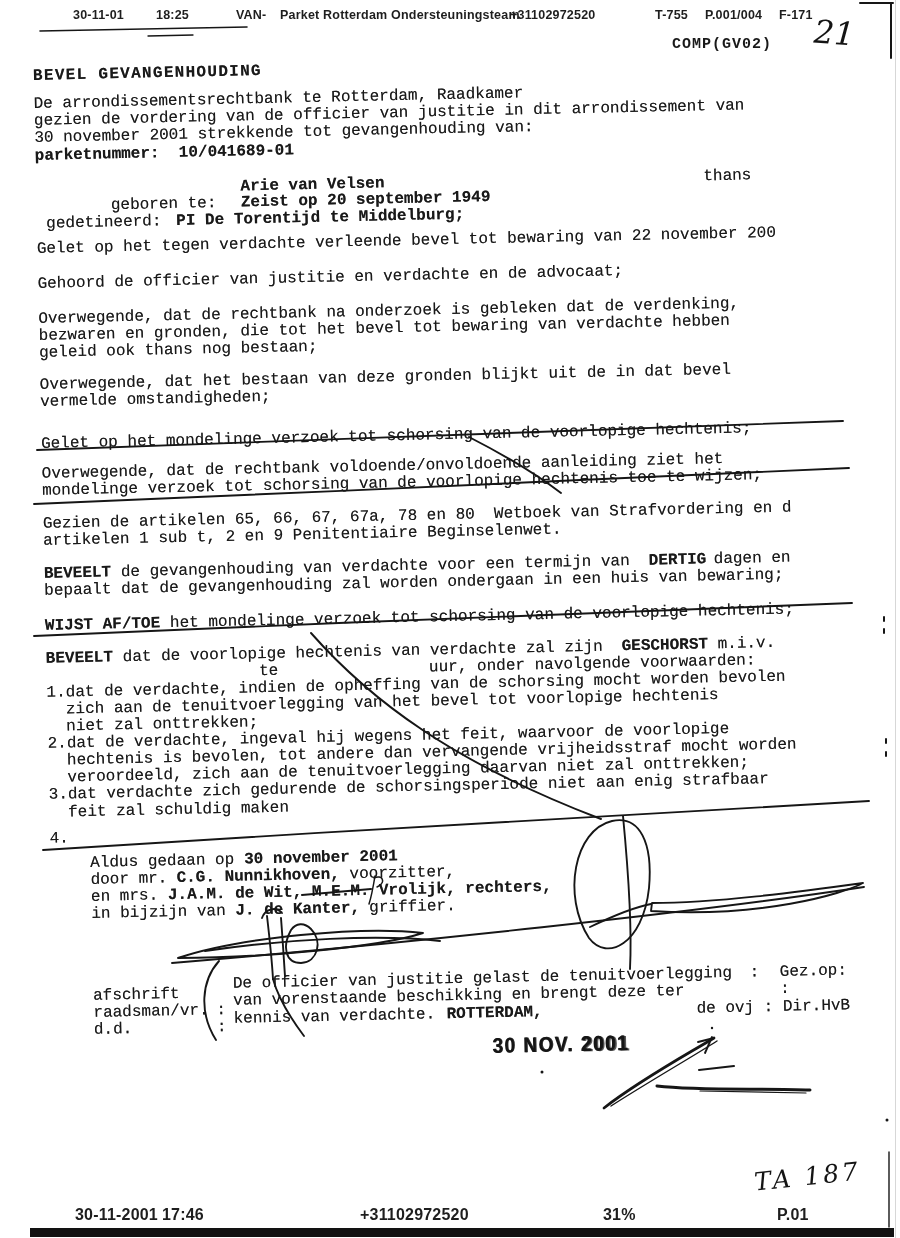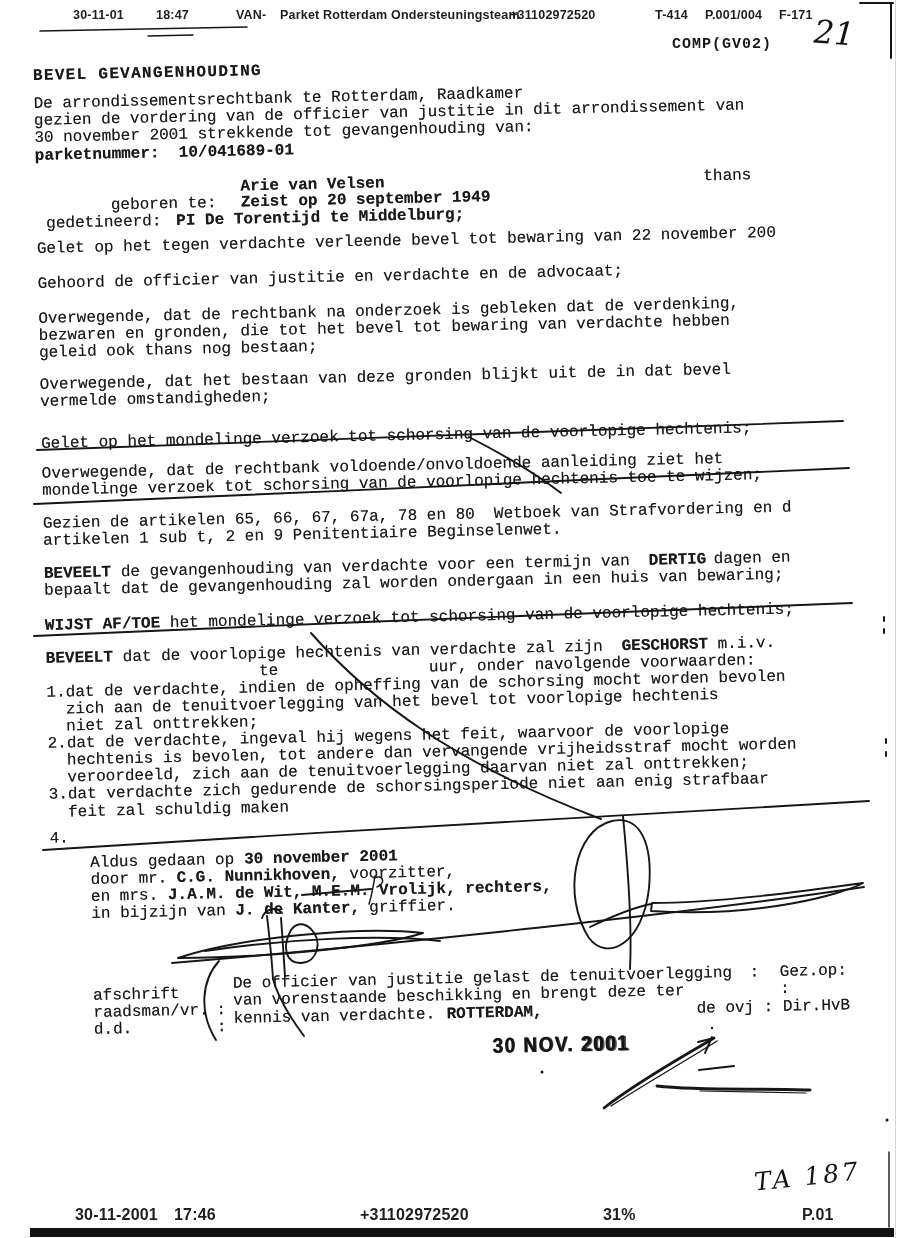--- a/index.html
+++ b/index.html
@@ -26,25 +26,25 @@
   .stamp .yr{text-shadow:2.2px .6px 0 rgba(17,17,17,.7),.8px 0 0 #333;}
   svg.pen{position:absolute;left:0;top:0;pointer-events:none;}
   .edgeline{position:absolute;right:4px;top:0;bottom:0;width:1px;background:#d7d7d7;}
 </style>
 </head>
 <body>
 
 <div class="page">
 
   <div class="fax" style="left:73px;top:8px">30-11-01</div>
-  <div class="fax" style="left:156px;top:8px">18:47</div>
+  <div class="fax" style="left:156px;top:8px">18:25</div>
   <div class="fax" style="left:236px;top:8px">VAN-</div>
   <div class="fax" style="left:280px;top:8px">Parket Rotterdam Ondersteuningsteam</div>
   <div class="fax" style="left:510px;top:8px">+31102972520</div>
-  <div class="fax" style="left:655px;top:8px">T-414</div>
+  <div class="fax" style="left:655px;top:8px">T-755</div>
   <div class="fax" style="left:705px;top:8px">P.001/004</div>
   <div class="fax" style="left:779px;top:8px">F-171</div>
 
   <div class="comp">COMP(GV02)</div>
   <div class="hw pgnum">21</div>
 
   <div class="doc">
     <div class="tl b title" style="left:45px;top:59px">BEVEL GEVANGENHOUDING</div>
     <div>
         <div class="tl" style="left: 45px; top: 87px;">De arrondissementsrechtbank te Rotterdam, Raadkamer</div>
@@ -172,18 +172,18 @@
       <circle cx="887" cy="1120" r="1.5"></circle>
       <rect x="30" y="1228" width="864" height="9" fill="#121212"></rect>
     </g>
   </svg>
 
   <div class="edgeline"></div>
 
   <div class="hw ref">TA 187</div>
 
   <div class="fax ft" style="left:75px;top:1206px">30-11-2001</div>
-  <div class="fax ft" style="left:174px;top:1206px">17:46</div>
+  <div class="fax ft" style="left:162px;top:1206px">17:46</div>
   <div class="fax ft" style="left:360px;top:1206px">+31102972520</div>
   <div class="fax ft" style="left:603px;top:1206px">31%</div>
-  <div class="fax ft" style="left:802px;top:1206px">P.01</div>
+  <div class="fax ft" style="left:777px;top:1206px">P.01</div>
 
 </div>
 
 </body></html>

